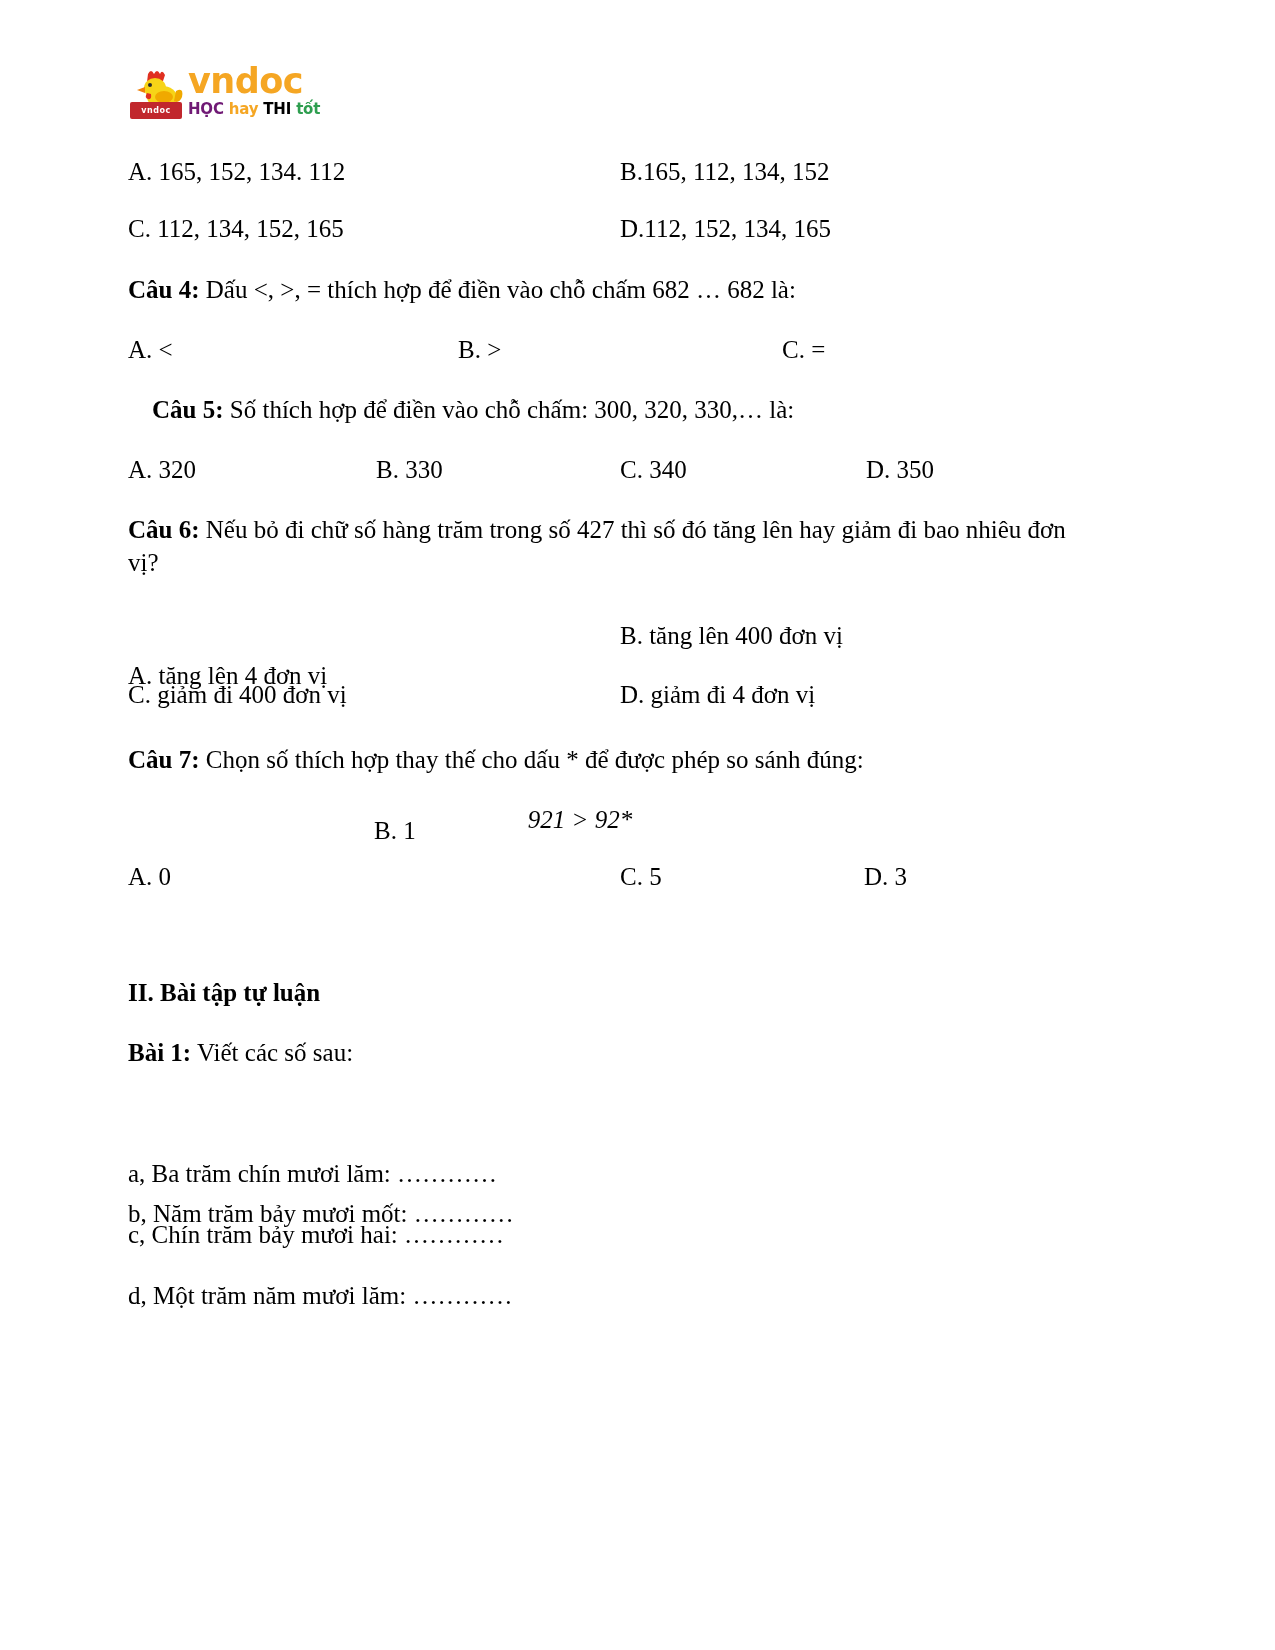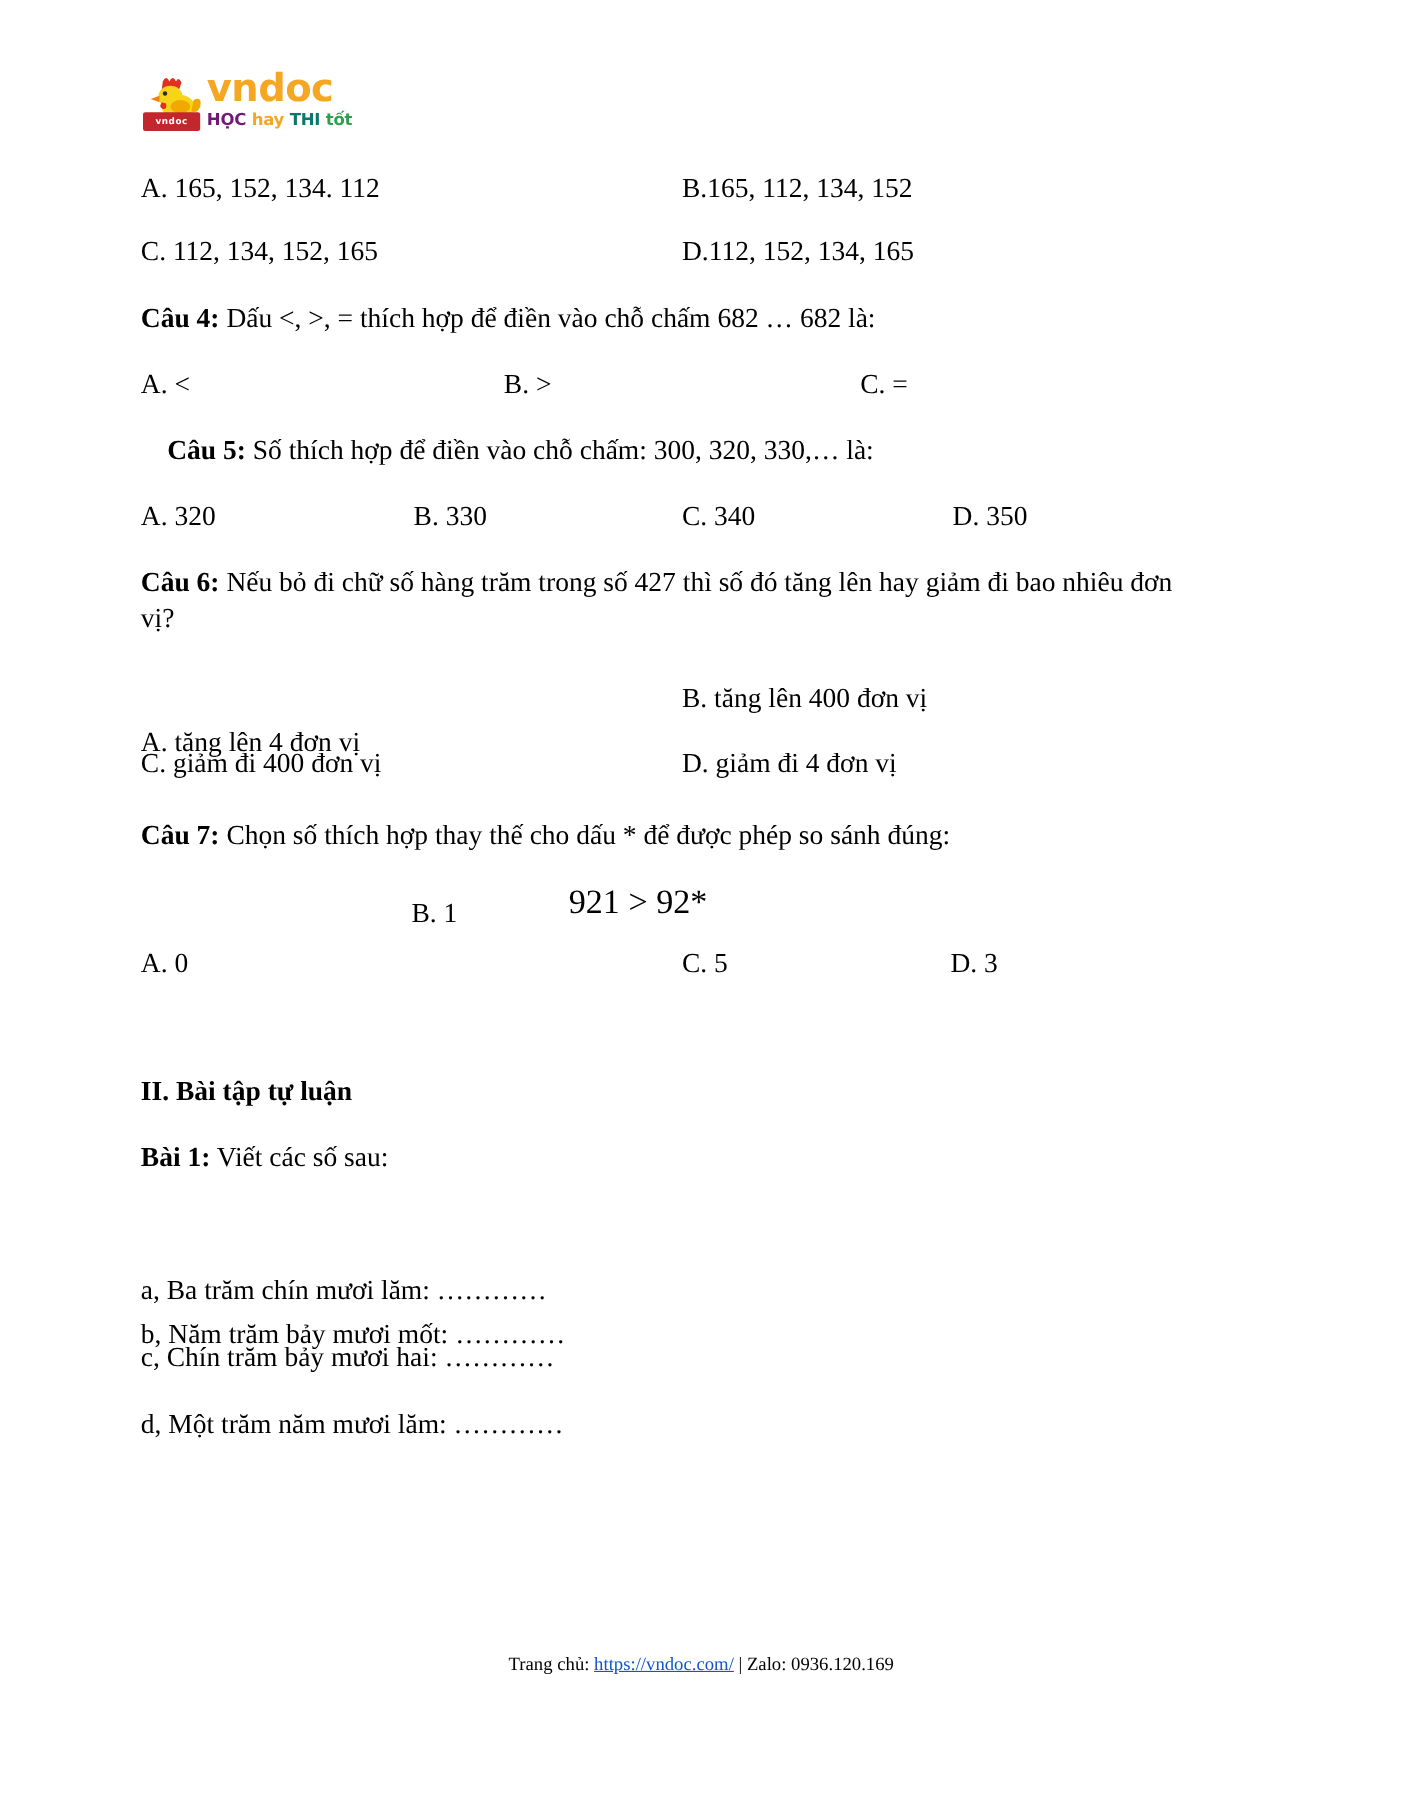--- a/index.html
+++ b/index.html
@@ -55,21 +55,21 @@
   .logo-tag {
     font-family: "DejaVu Sans", sans-serif;
     font-weight: 700;
     font-size: 15px;
     line-height: 18px;
     letter-spacing: -0.2px;
     white-space: nowrap;
   }
   .tag-hoc { color: #701a75; }
   .tag-hay { color: #F5A623; }
-  .tag-thi { color: #0f766e; }
+  .tag-thi { color: #000000; }
   .tag-tot { color: #2E9E4F; }
 
   .logo-ribbon {
     position: absolute;
     left: 2px;
     top: 40px;
     width: 52px;
     height: 17px;
     background: #C1272D;
     border-radius: 2px;
@@ -112,22 +112,23 @@
     font-size: 25px;
     line-height: 30px;
     white-space: nowrap;
   }
 
   .centered-eq {
     position: absolute;
     left: 0;
     width: 1160px;
     text-align: center;
-    font-size: 31px;
+    font-size: 25px;
     line-height: 30px;
+    font-style: italic;
   }
 
   
   .footer {
     position: absolute;
     left: 0;
     top: 1502px;
     width: 1275px;
     text-align: center;
     font-size: 17px;
@@ -206,17 +207,14 @@
 
     <div class="line b" style="left:128px; top:978px;">II. Bài tập tự luận</div>
     <div class="line" style="left:128px; top:1038px;"><span class="b">Bài 1:</span><span> Viết các số sau:</span></div>
 
     <div class="line" style="left:128px; top:1159px;text-align:right;">a, Ba trăm chín mươi lăm: …………</div>
     <div class="line" style="left:128px; top:1159px;margin-top:40px;">b, Năm trăm bảy mươi mốt: …………</div>
     <div class="line" style="left:128px; top:1220px;">c, Chín trăm bảy mươi hai: …………</div>
     <div class="line" style="left:128px; top:1281px;">d, Một trăm năm mươi lăm: …………</div>
   </div>
 
-  <div class="footer">
-    <span>Trang chủ: </span><span class="link">https://vndoc.com/</span><span> | Zalo: 0936.120.169</span>
-  </div>
 
 </div>
 
 </body></html>

